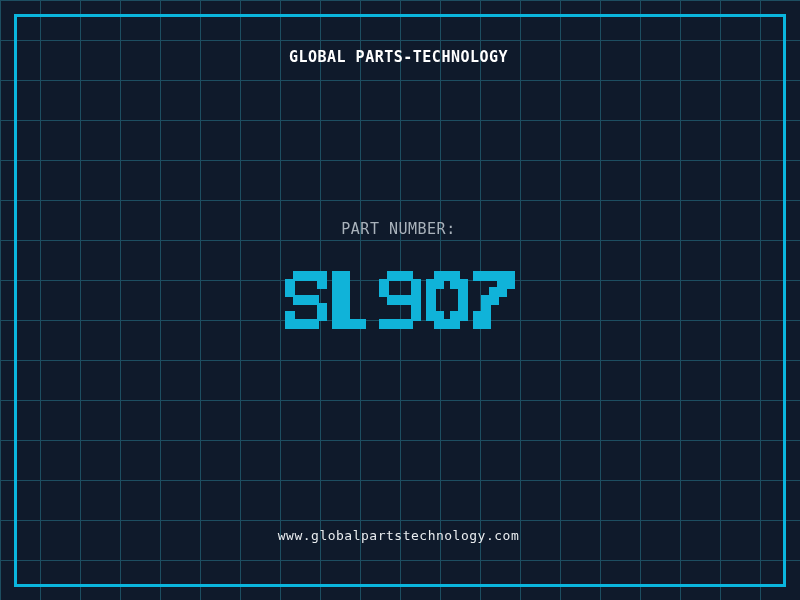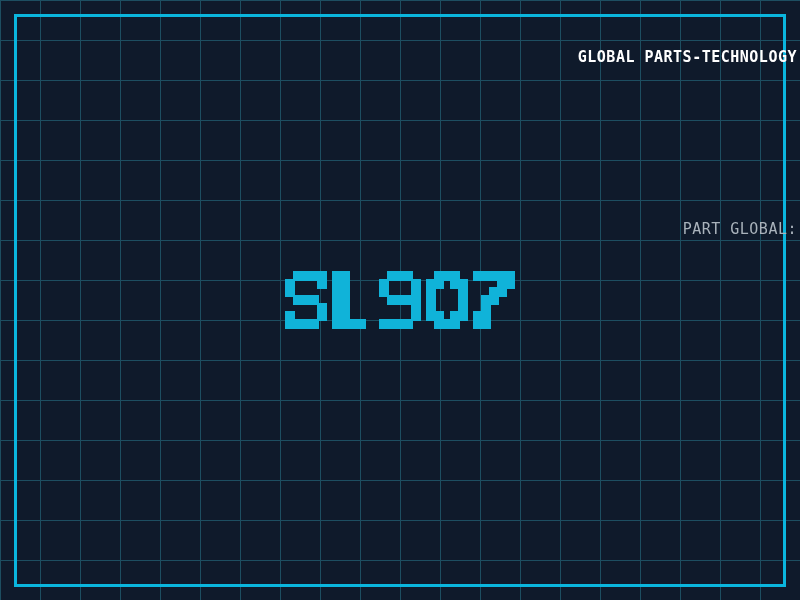--- a/index.html
+++ b/index.html
@@ -22,21 +22,21 @@
   .frame {
     position: absolute;
     top: 14px; left: 14px; right: 14px; bottom: 13px;
     border: 3px solid var(--frame-cyan, #0ab5dd);
     pointer-events: none;
   }
   .centered-text {
     position: absolute;
     left: 0;
     right: 3px;
-    text-align: right;
+    text-align: center;
     white-space: nowrap;
   }
   .title {
     top: 48px;
     font-size: 15px;
     font-weight: bold;
     letter-spacing: 0.5px;
     color: var(--title-white, #ffffff);
   }
   .subtitle {
@@ -92,21 +92,21 @@
 </style>
 </head>
 <body>
 
 <div class="screen">
   <div class="frame"></div>
 
   <div class="centered-text title">GLOBAL PARTS-TECHNOLOGY</div>
 
 
-  <div class="centered-text part-label">PART GLOBAL:</div>
+  <div class="centered-text part-label">PART NUMBER:</div>
 
   <div class="part-number">
     <span class="sr">SL907</span>
     <div class="digits" id="digits">
         <div class="glyph">
           <i style="left: 8px; top: 0px;"></i>
           <i style="left: 16px; top: 0px;"></i>
           <i style="left: 24px; top: 0px;"></i>
           <i style="left: 32px; top: 0px;"></i>
           <i style="left: 0px; top: 8px;"></i>
@@ -196,13 +196,14 @@
           <i style="left: 16px; top: 24px;"></i>
           <i style="left: 8px; top: 32px;"></i>
           <i style="left: 0px; top: 40px;"></i>
           <i style="left: 8px; top: 40px;"></i>
           <i style="left: 0px; top: 48px;"></i>
           <i style="left: 8px; top: 48px;"></i>
         </div>
       </div>
   </div>
 
+  <div class="centered-text url">www.globalpartstechnology.com</div>
 </div>
 
 </body></html>

